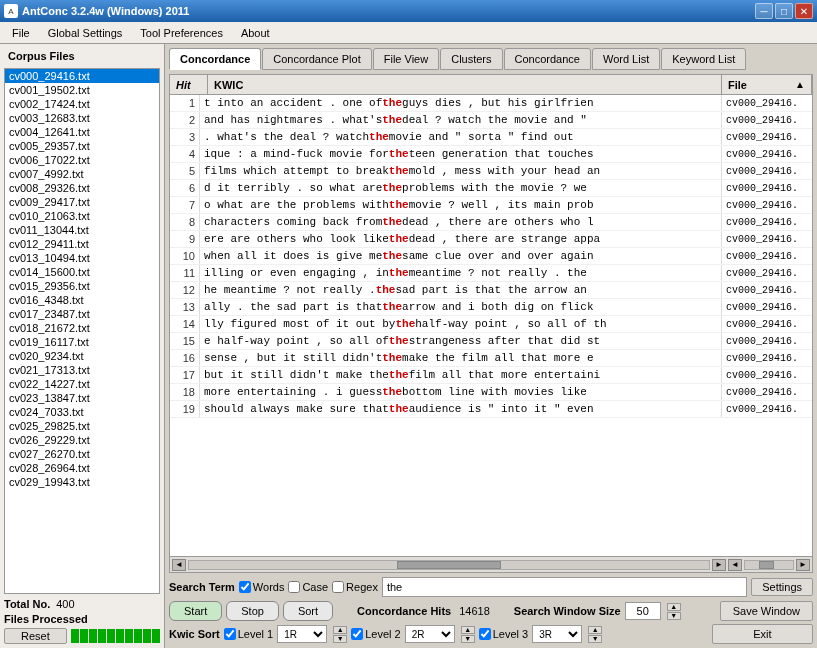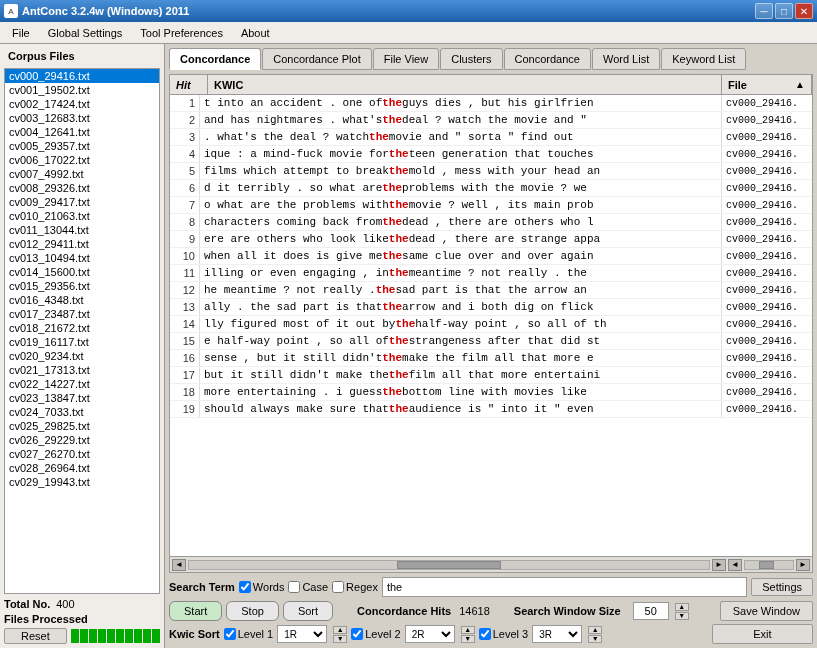--- a/index.html
+++ b/index.html
@@ -369,21 +369,20 @@
       font-size: 11px;
       margin-left: 20px;
     }
     .search-window-input {
       width: 36px;
       height: 18px;
       border: 1px solid #999;
       font-size: 11px;
       padding: 1px 2px;
       text-align: center;
-      margin-left: 8px;
     }
     .spinner {
       display: flex;
       flex-direction: column;
       gap: 1px;
       margin-left: 2px;
     }
     .spinner-btn {
       width: 14px;
       height: 8px;

